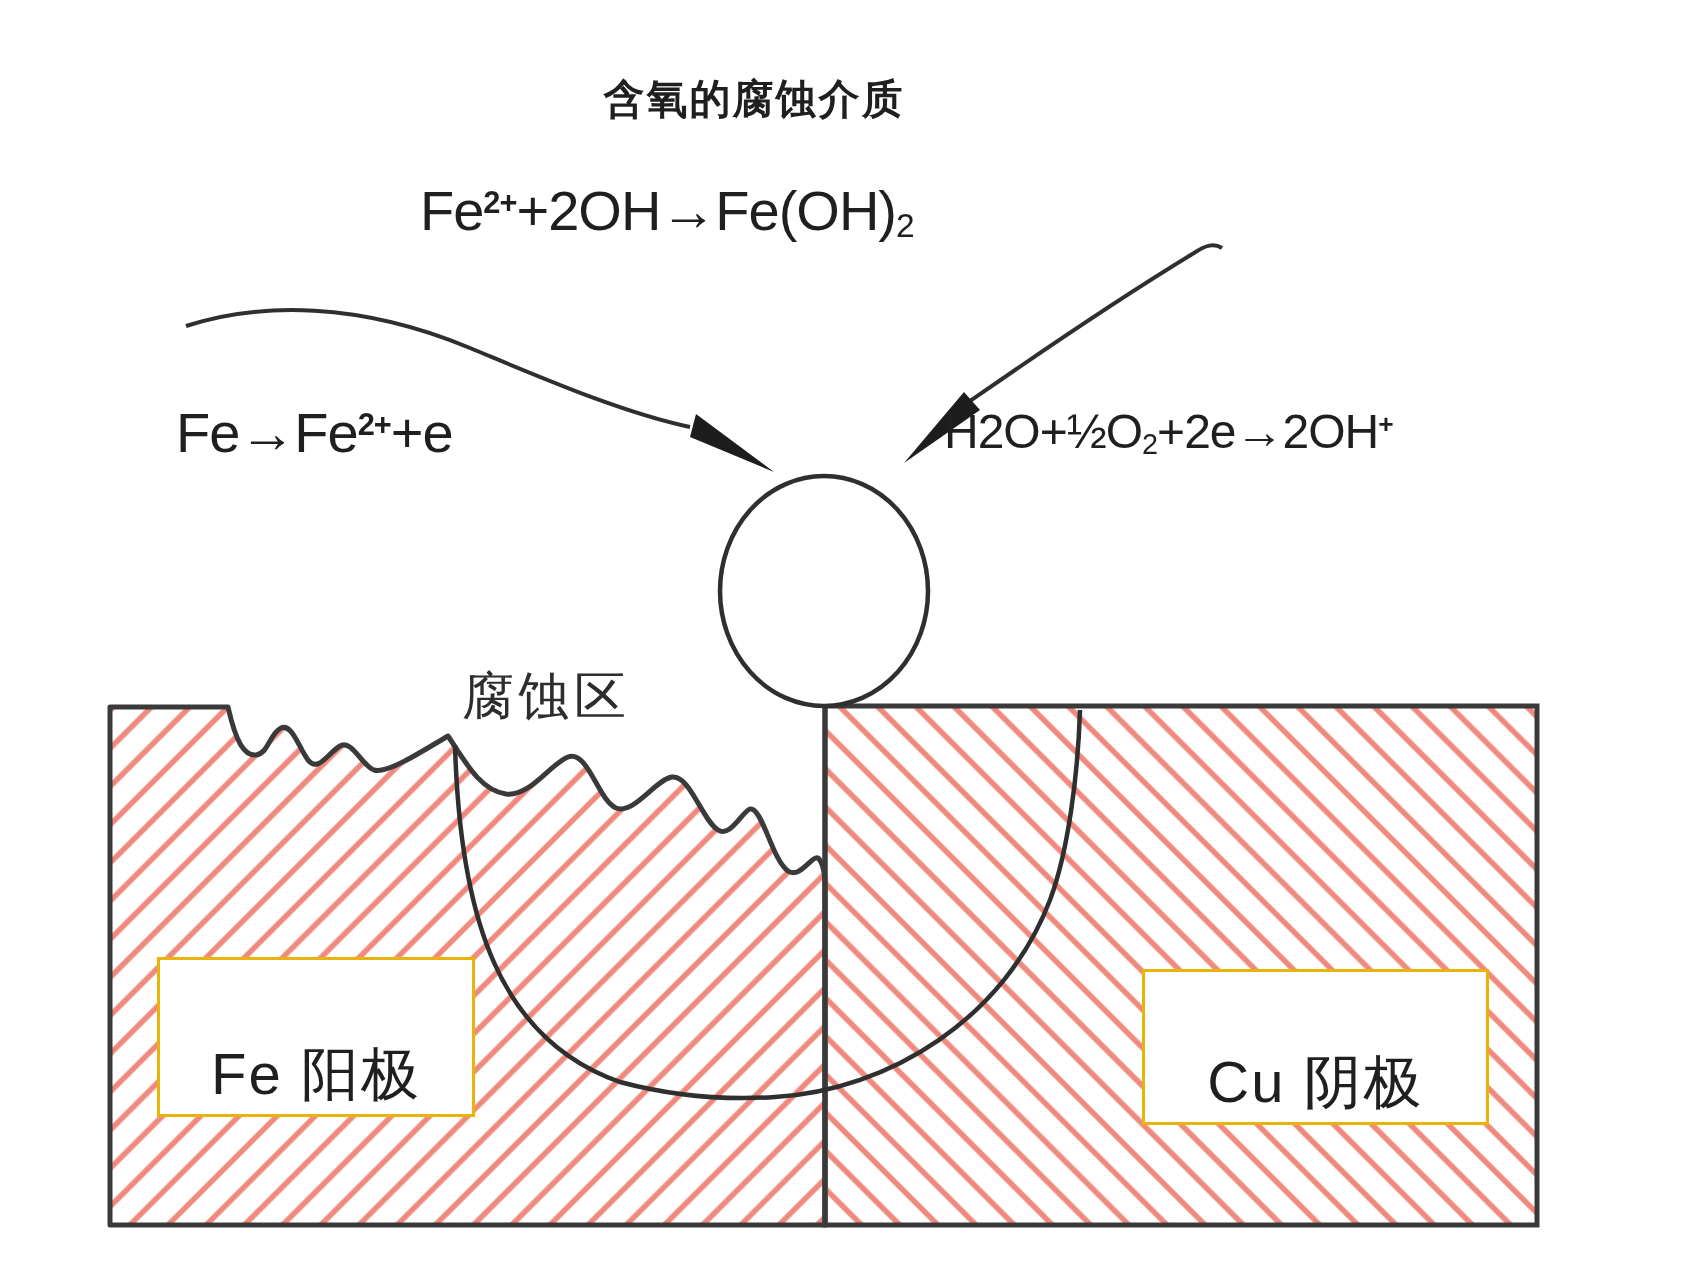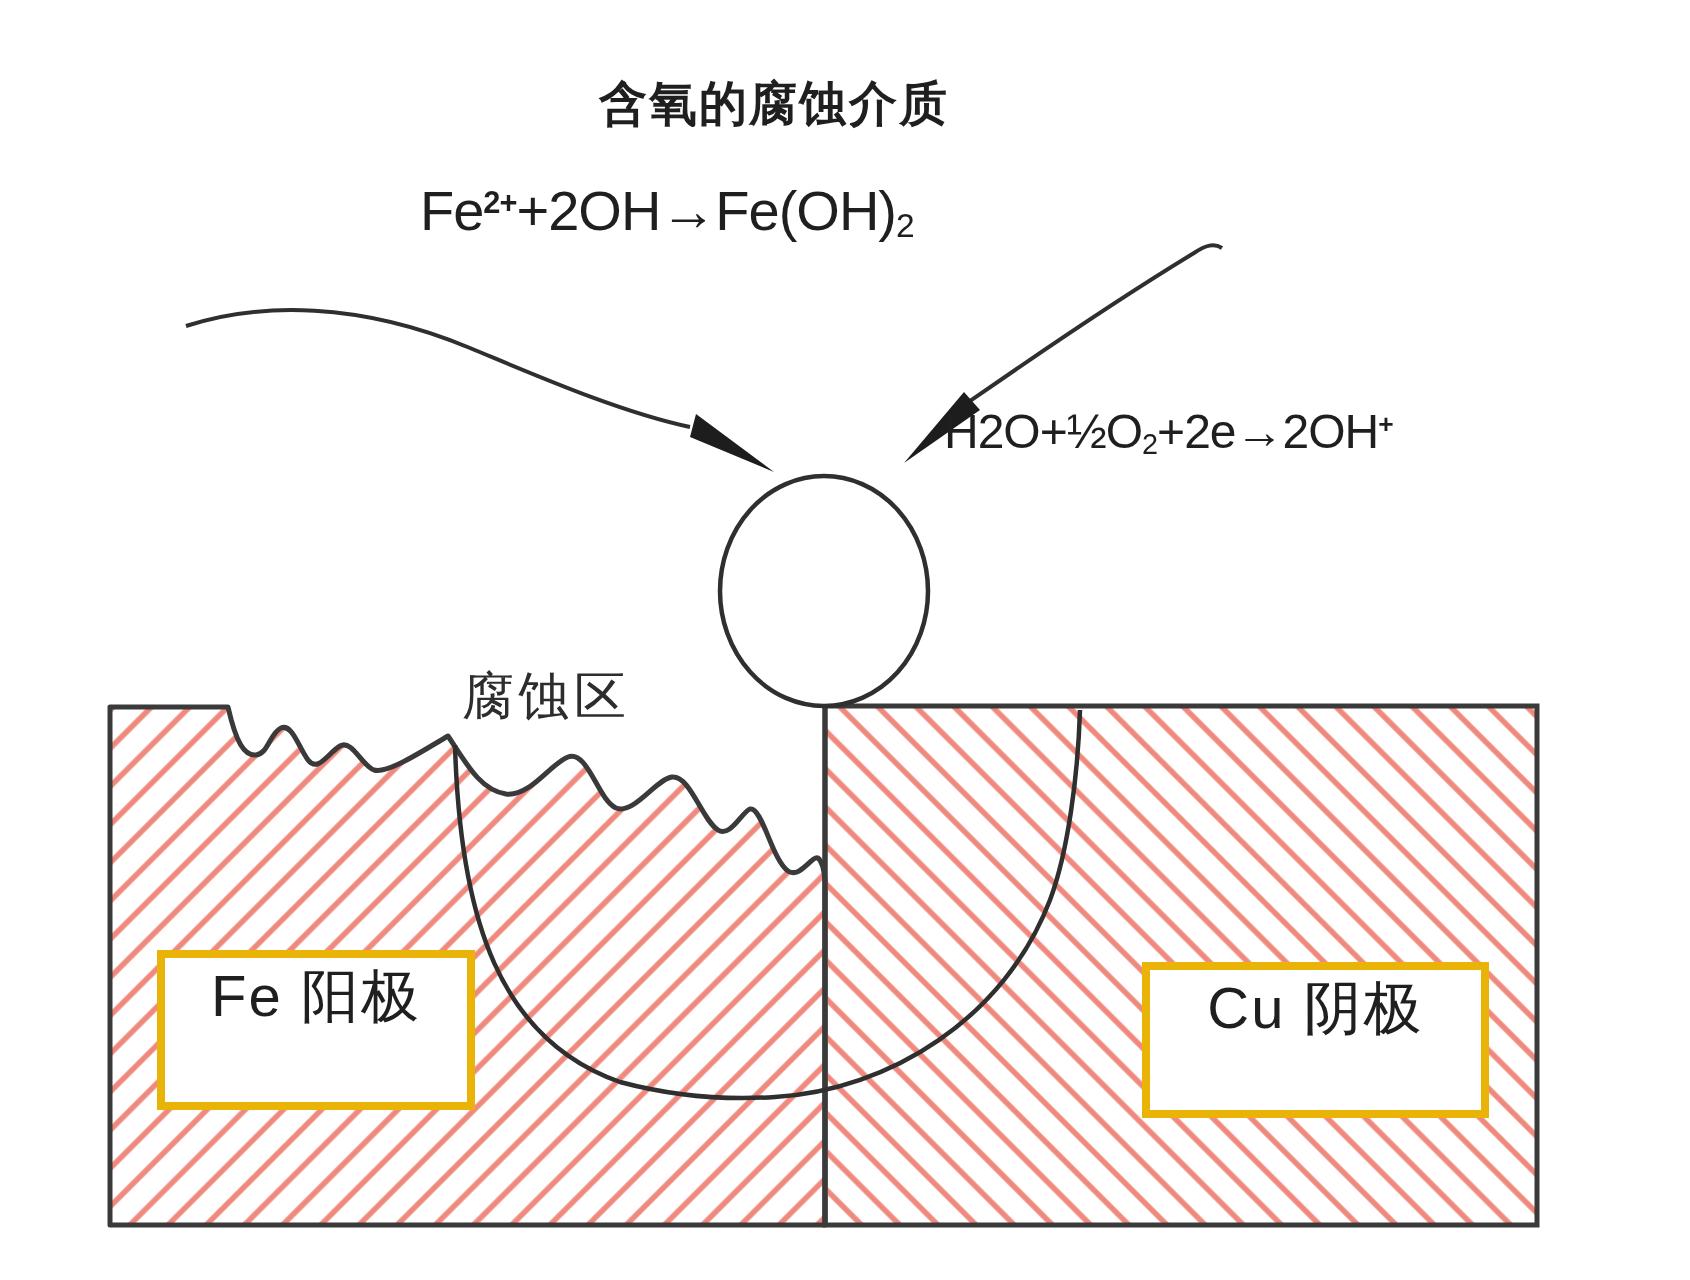--- a/index.html
+++ b/index.html
@@ -7,41 +7,42 @@
     position:relative;
     width:1690px;height:1280px;
     background:#ffffff;
     overflow:hidden;
     font-family:"Liberation Sans","DejaVu Sans",sans-serif;
     color:#1f1f1f;
   }
   .layer-svg{position:absolute;left:0;top:0;}
   .txt{position:absolute;white-space:nowrap;color:#1f1f1f;}
   .title{
-    left:424px;top:72px;width:700px;
-    font-size:48px;font-weight:600;text-align:center;
+    left:404px;top:72px;width:700px;
+    font-size:41px;font-weight:600;text-align:center;
     letter-spacing:2px;
   }
   .eq{font-size:56px;font-weight:500;letter-spacing:-1px;}
   .eq-top{left:420px;top:178px;width:700px;text-align:left;}
   .eq-left{left:176px;top:400px;}
   .eq-right{left:944px;top:404px;font-size:48px;}
   .sup{font-size:0.55em;position:relative;top:-0.55em;font-weight:600;}
   .sub{font-size:0.6em;position:relative;top:0.22em;}
   .corrosion-label{
     left:462px;top:662px;
     font-size:52px;font-weight:500;letter-spacing:4px;color:#2d2d2d;
   }
   .label-box{
     position:absolute;
     background:#ffffff;
-    border:8px solid #eab308;
-    display:flex;align-items:flex-start;justify-content:center;
+    border:3px solid #eab308;
+    display:flex;align-items:flex-end;justify-content:center;
     font-size:58px;font-weight:500;letter-spacing:2px;
     box-sizing:border-box;
+    margin-top:7px;
   }
   .box-anode{left:157px;top:950px;width:318px;height:160px;}
   .box-cathode{left:1142px;top:962px;width:347px;height:156px;}
 </style>
 </head>
 <body>
 
 <div class="canvas">
 
   <svg class="layer-svg" width="1690" height="1280" viewBox="0 0 1690 1280">
@@ -98,20 +99,23 @@
       <polygon points="904,463 964,392 980,410" fill="#1d1d1d"></polygon>
     </g>
   </svg>
 
   <div class="txt title">含氧的腐蚀介质</div>
 
   <div class="txt eq eq-top">
     <span>Fe</span><span class="sup">2+</span><span>+2OH→Fe(OH)</span><span class="sub">2</span>
   </div>
 
+  <div class="txt eq eq-left">
+    <span>Fe→Fe</span><span class="sup">2+</span><span>+e</span>
+  </div>
 
   <div class="txt eq eq-right">
     <span>H2O+½O</span><span class="sub">2</span><span>+2e→2OH</span><span class="sup">+</span>
   </div>
 
   <div class="txt corrosion-label">腐蚀区</div>
 
   <div class="label-box box-anode">
     <span>Fe 阳极</span>
   </div>

